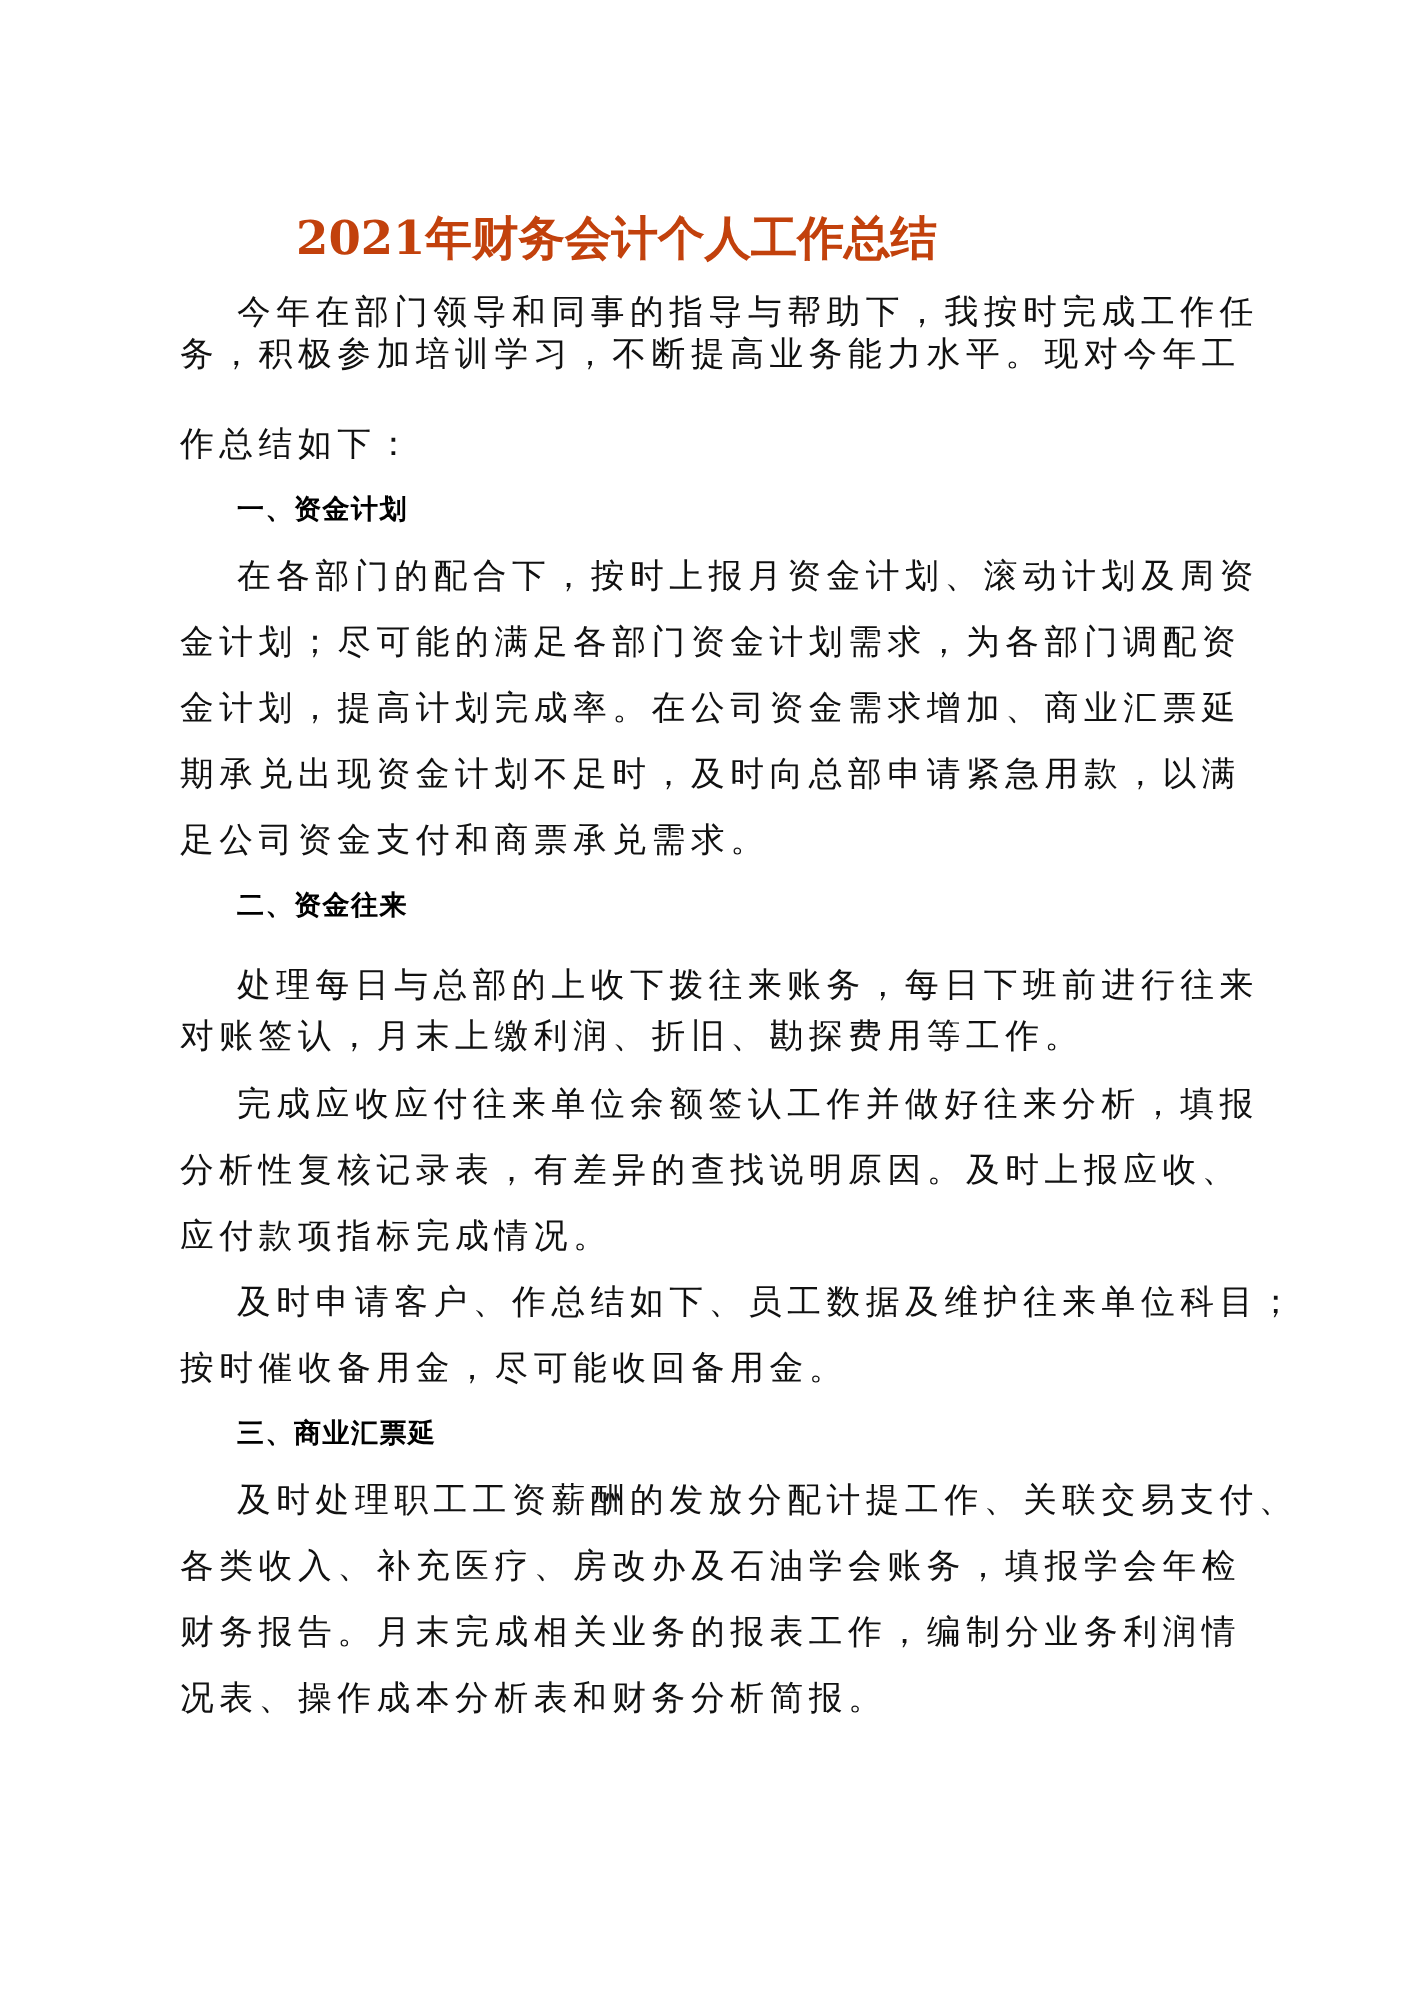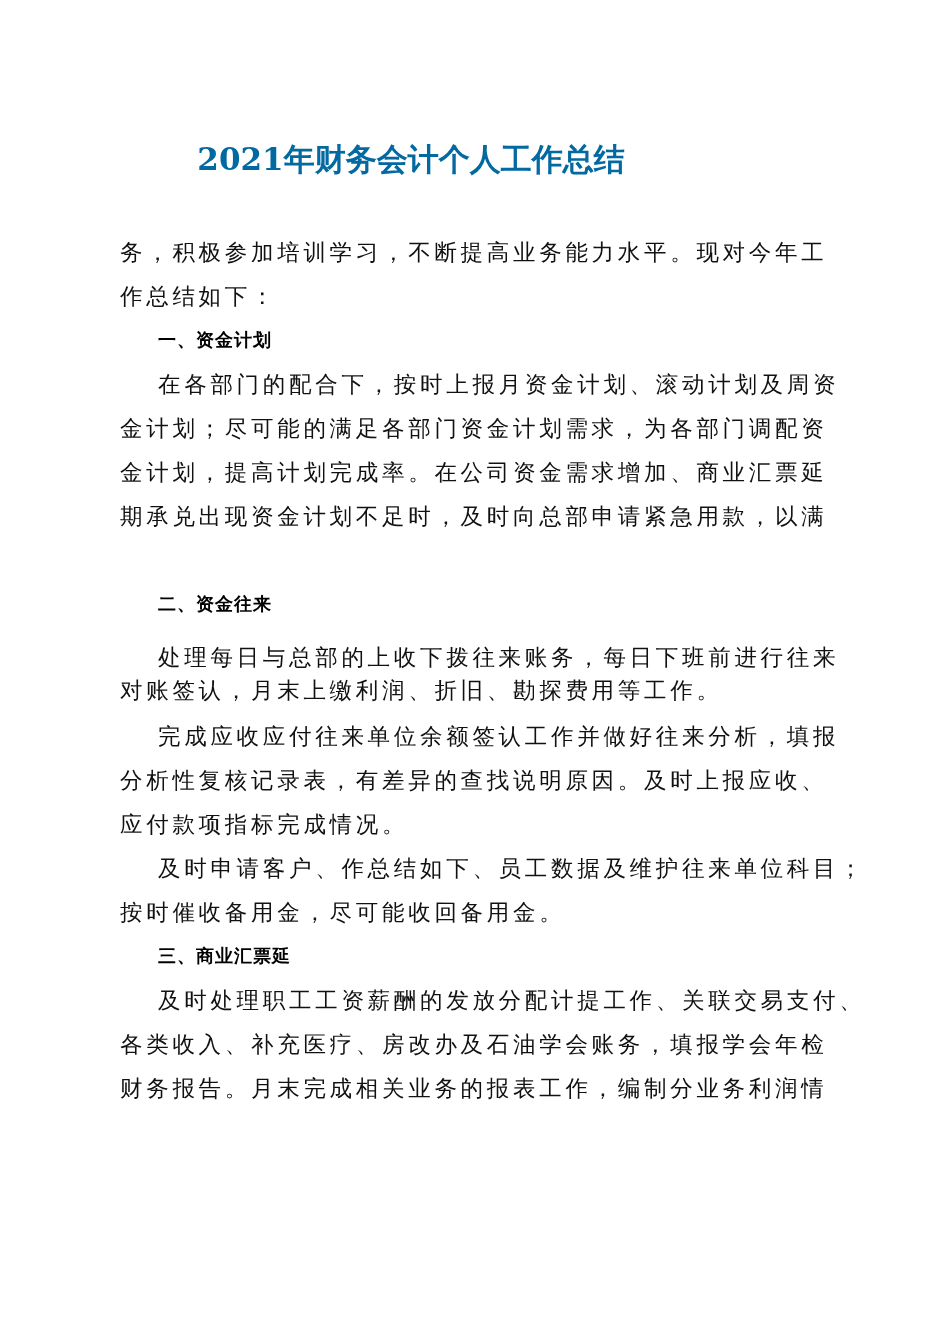--- a/index.html
+++ b/index.html
@@ -27,21 +27,21 @@
       position: absolute;
       left: 0;
       width: 822px;
       top: 139px;
       text-align: center;
       font-family: "DejaVu Serif", "Liberation Serif", serif;
       font-weight: bold;
       font-size: 31px;
       line-height: 40px;
       letter-spacing: 0px;
-      color: #0369a1;
+      color: #c2410c;
     }
     .line {
       position: absolute;
       left: 120px;
       width: 720px;
       font-size: 22.5px;
       line-height: 30px;
       letter-spacing: 3.7px;
       white-space: nowrap;
       color: #111111;
@@ -61,36 +61,39 @@
       color: #000000;
     }
   </style>
 </head>
 <body>
 
 <div class="page">
 
   <div class="title" style="top:139px;">2021年财务会计个人工作总结</div>
 
-  <div class="line" style="top:237px;">务，积极参加培训学习，不断提高业务能力水平。现对今年工</div>
+  <div class="line indent" style="top:193px;">今年在部门领导和同事的指导与帮助下，我按时完成工作任</div>
+  <div class="line" style="top:221px;">务，积极参加培训学习，不断提高业务能力水平。现对今年工</div>
   <div class="line" style="top:281px;">作总结如下：</div>
 
   <div class="heading" style="top:325px;">一、资金计划</div>
   <div class="line indent" style="top:369px;">在各部门的配合下，按时上报月资金计划、滚动计划及周资</div>
   <div class="line" style="top:413px;">金计划；尽可能的满足各部门资金计划需求，为各部门调配资</div>
   <div class="line" style="top:501px;">期承兑出现资金计划不足时，及时向总部申请紧急用款，以满</div>
   <div class="line" style="top:457px;">金计划，提高计划完成率。在公司资金需求增加、商业汇票延</div>
+  <div class="line" style="top:545px;">足公司资金支付和商票承兑需求。</div>
 
   <div class="heading" style="top:589px;">二、资金往来</div>
   <div class="line indent" style="top:642px;">处理每日与总部的上收下拨往来账务，每日下班前进行往来</div>
   <div class="line" style="top:677px;font-family:Liberation Mono, monospace;">对账签认，月末上缴利润、折旧、勘探费用等工作。</div>
   <div class="line indent" style="top:721px;">完成应收应付往来单位余额签认工作并做好往来分析，填报</div>
   <div class="line" style="top:765px;">分析性复核记录表，有差异的查找说明原因。及时上报应收、</div>
   <div class="line" style="top:809px;">应付款项指标完成情况。</div>
   <div class="line indent" style="top:853px;">及时申请客户、作总结如下、员工数据及维护往来单位科目；</div>
   <div class="line" style="top:897px;">按时催收备用金，尽可能收回备用金。</div>
 
   <div class="heading" style="top:941px;">三、商业汇票延</div>
   <div class="line indent" style="top:985px;">及时处理职工工资薪酬的发放分配计提工作、关联交易支付、</div>
   <div class="line" style="top:1029px;">各类收入、补充医疗、房改办及石油学会账务，填报学会年检</div>
   <div class="line" style="top:1073px;">财务报告。月末完成相关业务的报表工作，编制分业务利润情</div>
+  <div class="line" style="top:1117px;">况表、操作成本分析表和财务分析简报。</div>
 
 </div>
 
 </body></html>

